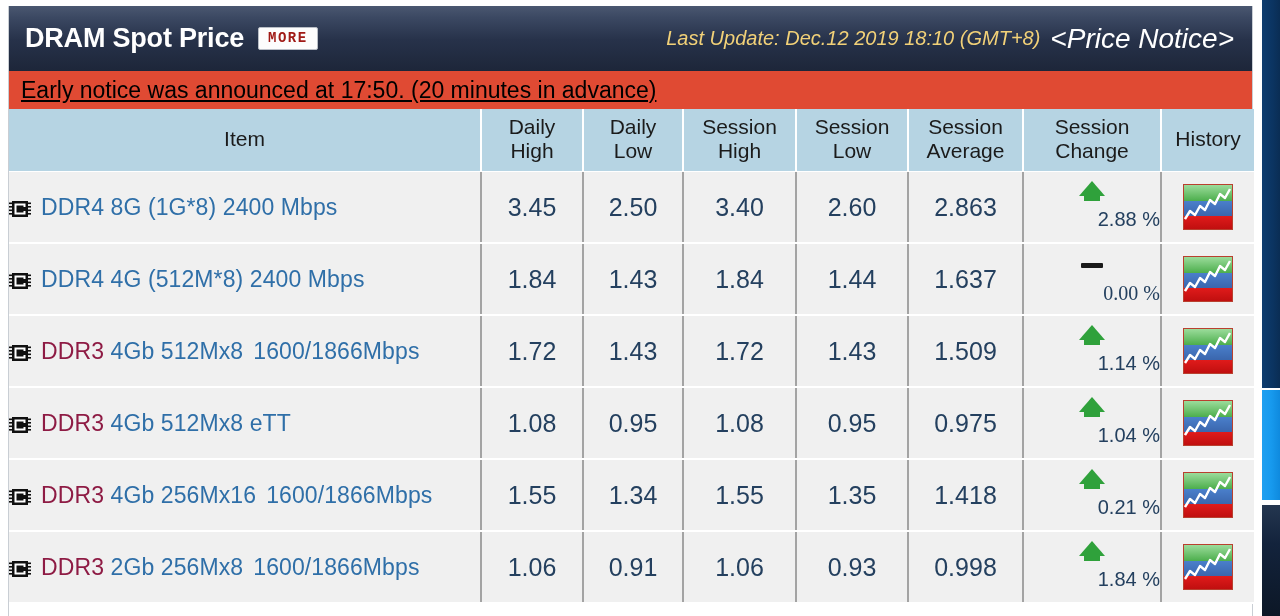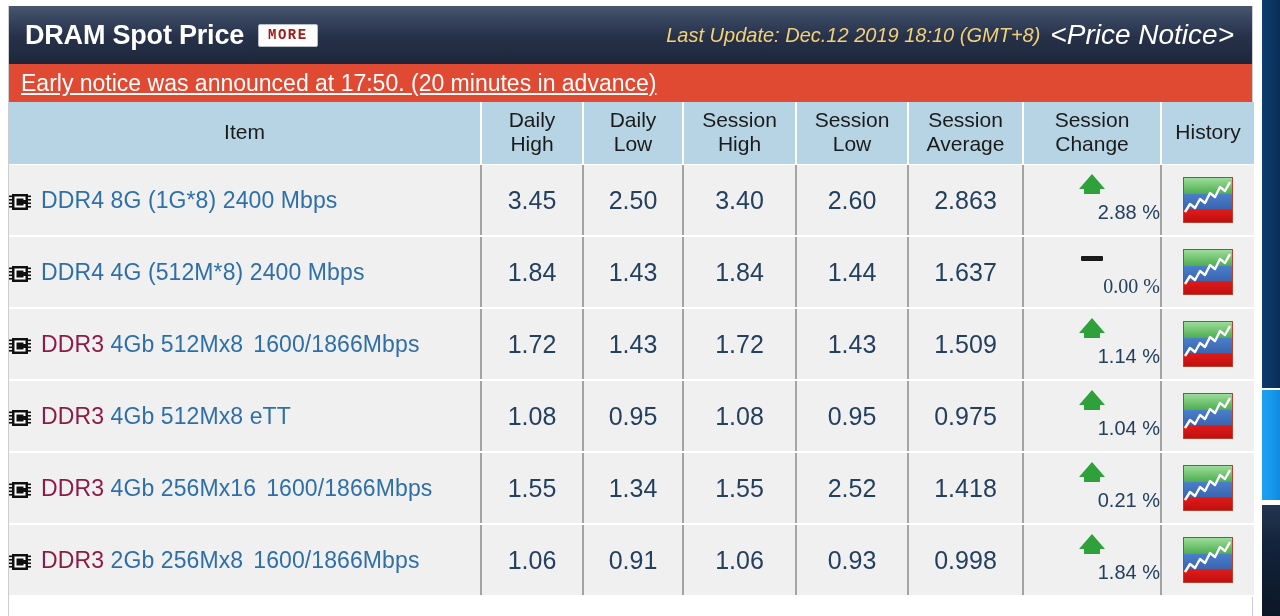--- a/index.html
+++ b/index.html
@@ -36,21 +36,21 @@
     height: 610px;
     background: #ffffff;
     border-left: 1px solid #c9ced4;
     border-right: 1px solid #c9ced4;
     box-sizing: border-box;
   }
 
   
   .titlebar {
     position: relative;
-    height: 58px;
+    height: 65px;
     background: linear-gradient(180deg, #4a5770 0%, #3b4862 18%, #27324a 52%, #1d2639 100%);
     display: flex;
     align-items: center;
     padding: 0 14px 0 16px;
     box-sizing: border-box;
   }
   .title-left {
     display: flex;
     align-items: center;
     gap: 14px;
@@ -98,21 +98,21 @@
   
   .notice {
     height: 38px;
     background: #e04a33;
     display: flex;
     align-items: center;
     padding-left: 12px;
     box-sizing: border-box;
   }
   .notice a {
-    color: #ffffff;
+    color: #000000;
     font-size: 23px;
     text-decoration: underline;
     cursor: pointer;
   }
 
   
   table.spot {
     width: 100%;
     border-collapse: collapse;
     table-layout: fixed;
@@ -498,21 +498,21 @@
                       <rect x="19" y="15" width="3" height="1.6"></rect>
                     </g>
                   </svg></span>
                 <span class="item-label"><span class="ddr3">DDR3</span> <span>4Gb 256Mx16</span></span>
                 <div class="item-label">1600/1866Mbps</div>
               </div>
             </td>
             <td class="num">1.55</td>
             <td class="num">1.34</td>
             <td class="num">1.55</td>
-            <td class="num">2.52</td>
+            <td class="num">1.35</td>
             <td class="num">1.418</td>
             <td>
               <div class="change-cell">
                 <div class="arrow-up"></div>
                 <div class="pct">0.21 %</div>
               </div>
             </td>
             <td class="hist-cell">
               <div class="hist-thumb">
                 <div class="band-green"></div>

